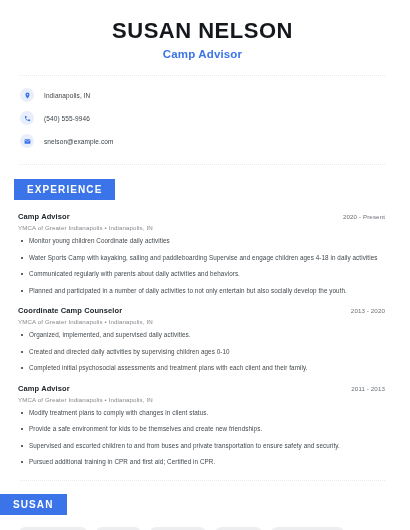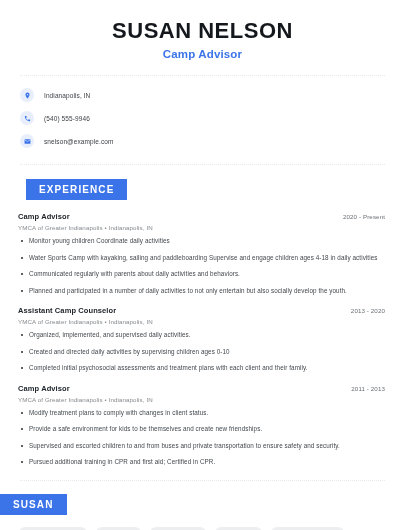--- a/index.html
+++ b/index.html
@@ -87,21 +87,21 @@
   .section-badge {
     display: inline-block;
     background: #3b74e8;
     color: #ffffff;
     font-size: 10px;
     font-weight: bold;
     letter-spacing: 1.1px;
     padding: 5px 13px 5px 13px;
   }
 
-  .experience-badge-wrap { padding: 0 0 0 14px; margin-left: 12px; }
+  .experience-badge-wrap { padding: 0 0 0 14px; }
   .skills-badge-wrap { padding: 0; }
 
   
   .experience { padding: 0 20px 0 18px; }
 
   .job { margin-top: 11px; }
   .job:first-child { margin-top: 12px; }
 
   .job-head {
     display: flex;
@@ -241,21 +241,21 @@
       <ul class="bullets">
         <li>Monitor young children Coordinate daily activities</li>
         <li>Water Sports Camp with kayaking, sailing and paddleboarding Supervise and engage children ages 4-18 in daily activities</li>
         <li>Communicated regularly with parents about daily activities and behaviors.</li>
         <li>Planned and participated in a number of daily activities to not only entertain but also socially develop the youth.</li>
       </ul>
     </div>
 
     <div class="job">
       <div class="job-head">
-        <span class="job-role">Assistant Camp Counselor</span>
+        <span class="job-role">Coordinate Camp Counselor</span>
         <span class="job-dates">2013 - 2020</span>
       </div>
       <div class="job-meta">YMCA of Greater Indianapolis  •  Indianapolis, IN</div>
       <ul class="bullets">
         <li>Organized, implemented, and supervised daily activities.</li>
         <li>Created and directed daily activities by supervising children ages 0-10</li>
         <li>Completed initial psychosocial assessments and treatment plans with each client and their family.</li>
       </ul>
     </div>
 

